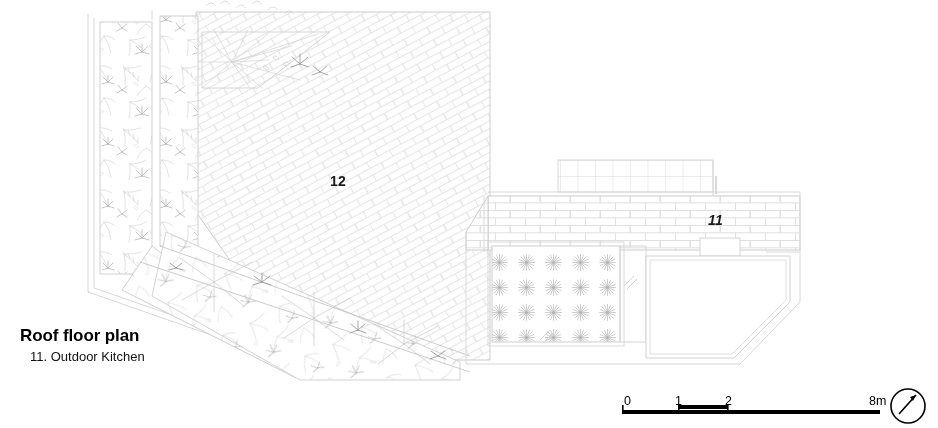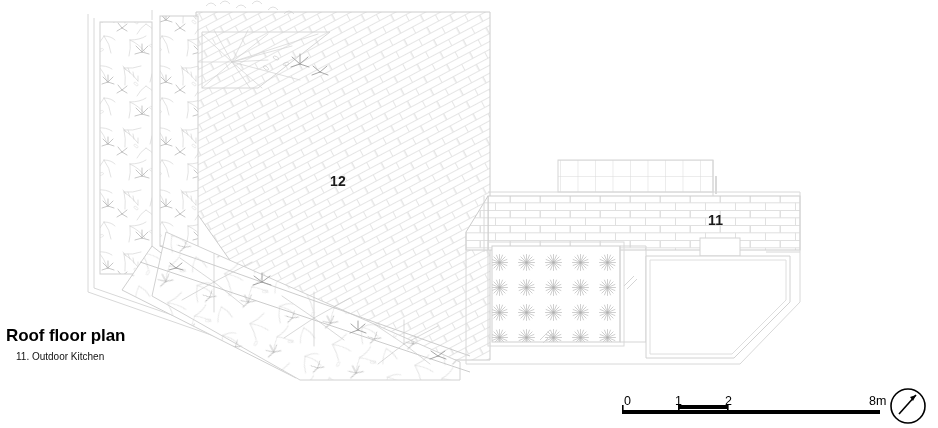--- a/index.html
+++ b/index.html
@@ -25,56 +25,56 @@
   svg.plan-svg {
     position: absolute;
     left: 0;
     top: 0;
     width: 938px;
     height: 428px;
     display: block;
   }
   .legend-block {
     position: absolute;
-    left: 6px;
+    left: 20px;
     top: 326px;
     width: 240px;
   }
   .legend-title {
     font-size: 17px;
     font-weight: bold;
     letter-spacing: -0.1px;
     line-height: 20px;
     color: #000;
     margin: 0 0 2px 0;
     white-space: nowrap;
   }
   .legend-item {
-    font-size: 10px;
+    font-size: 13px;
     line-height: 18px;
     color: #111;
     margin-left: 10px;
     white-space: nowrap;
   }
   .scale-block {
     position: absolute;
     left: 615px;
     top: 388px;
     width: 320px;
     height: 40px;
   }
   .room-tag {
     position: absolute;
     font-size: 14px;
     font-weight: bold;
     color: #1a1a1a;
     letter-spacing: 0.2px;
   }
   #tag-12 { left: 330px; top: 173px; }
-  #tag-11 { left: 708px; top: 212px; }
+  #tag-11 { left: 708px; top: 212px; font-style: italic; }
   .scale-num {
     position: absolute;
     font-size: 12.5px;
     color: #000;
     line-height: 14px;
   }
 </style>
 </head>
 <body>
 

